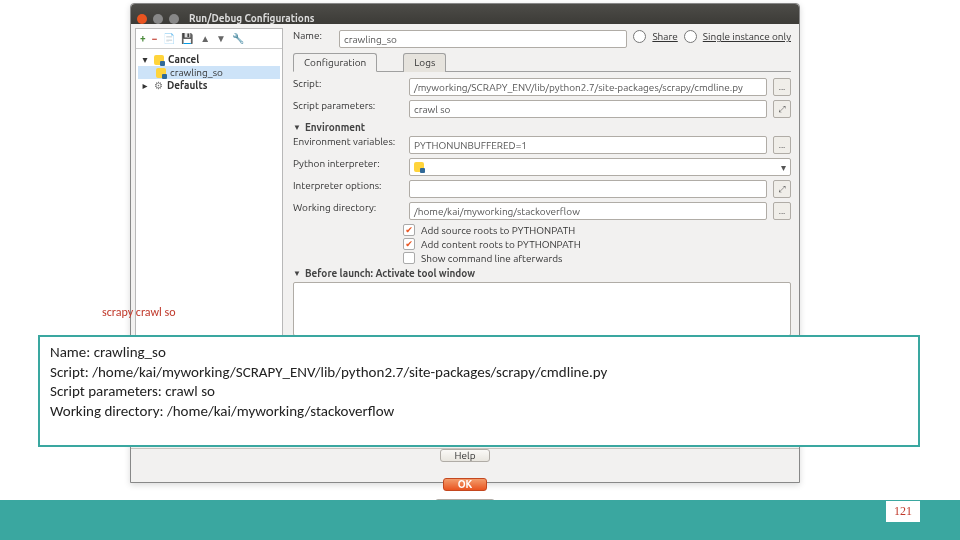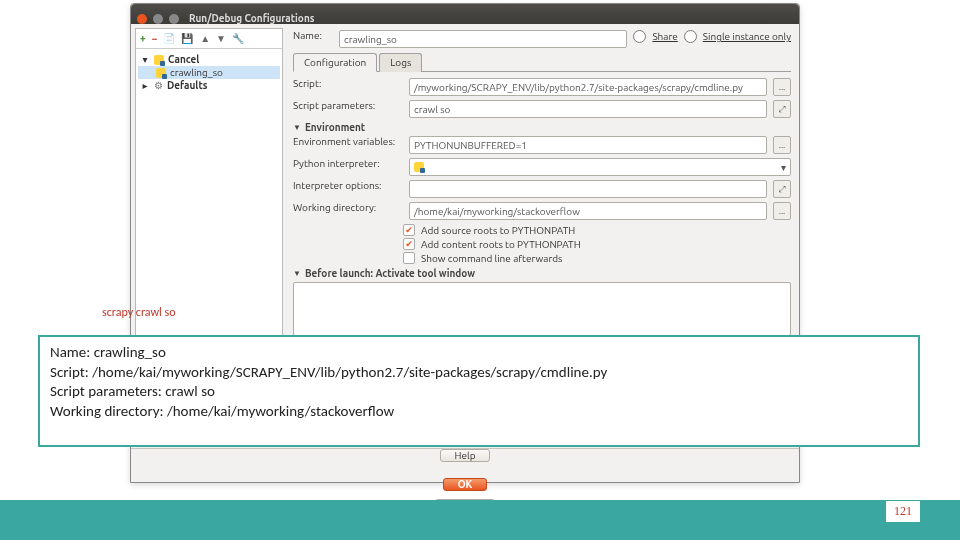--- a/index.html
+++ b/index.html
@@ -35,21 +35,21 @@
   
   .form-panel { flex: 1; padding: 6px 8px 4px 10px; overflow: hidden; }
   .row { display: flex; align-items: flex-start; margin-bottom: 4px; gap: 6px; }
   .lbl { width: 110px; color: #333; }
   .lbl-nowrap { white-space: nowrap; }
   .input { flex: 1; height: 18px; background: #fff; border: 1px solid #b0aca6; border-radius: 2px; padding: 0 4px; display: flex; align-items: center; font-size: 10px; color: #555; overflow: hidden; white-space: nowrap; }
   .dots-btn { width: 18px; height: 18px; background: #f0eee9; border: 1px solid #b0aca6; border-radius: 2px; display:flex; align-items:center; justify-content:center; font-size:9px; color:#555; }
   .radio-row { display:flex; align-items:center; gap:4px;text-decoration:underline; }
   .radio-row input[type=radio]{ margin-right:2px; }
   
-  .tabs { display: flex; border-bottom: 1px solid #a0a0a0; margin: 4px 0 6px 0; }
+  .tabs { display: flex; border-bottom: 1px solid #a0a0a0; margin: 4px 0 6px 0; gap: 24px; }
   .tab { padding: 3px 10px; background: #e6e3dd; border: 1px solid #a0a0a0; border-bottom: none; border-radius: 3px 3px 0 0; margin-right: 2px; font-size: 10px; position: relative; top: 1px; }
   .tab.active { background: #f2f1f0; border-bottom: 1px solid #f2f1f0; }
   
   .section-hdr { display: flex; align-items: center; gap: 4px; color: #444; margin: 4px 0 3px 0; font-weight: bold; font-size:10px; }
   .section-hdr .tri { font-size: 8px; }
   
   .chk-row { display:flex; align-items:center; gap:6px; margin: 2px 0 2px 110px; }
   .chk { width:12px; height:12px; border:1px solid #aaa; border-radius:2px; display:flex; align-items:center; justify-content:center; background:#fff; }
   .chk.checked { background:#fff; color:#e95420; }
   .chk.checked::after { content:"✔"; color:#e95420; font-size:9px; }

